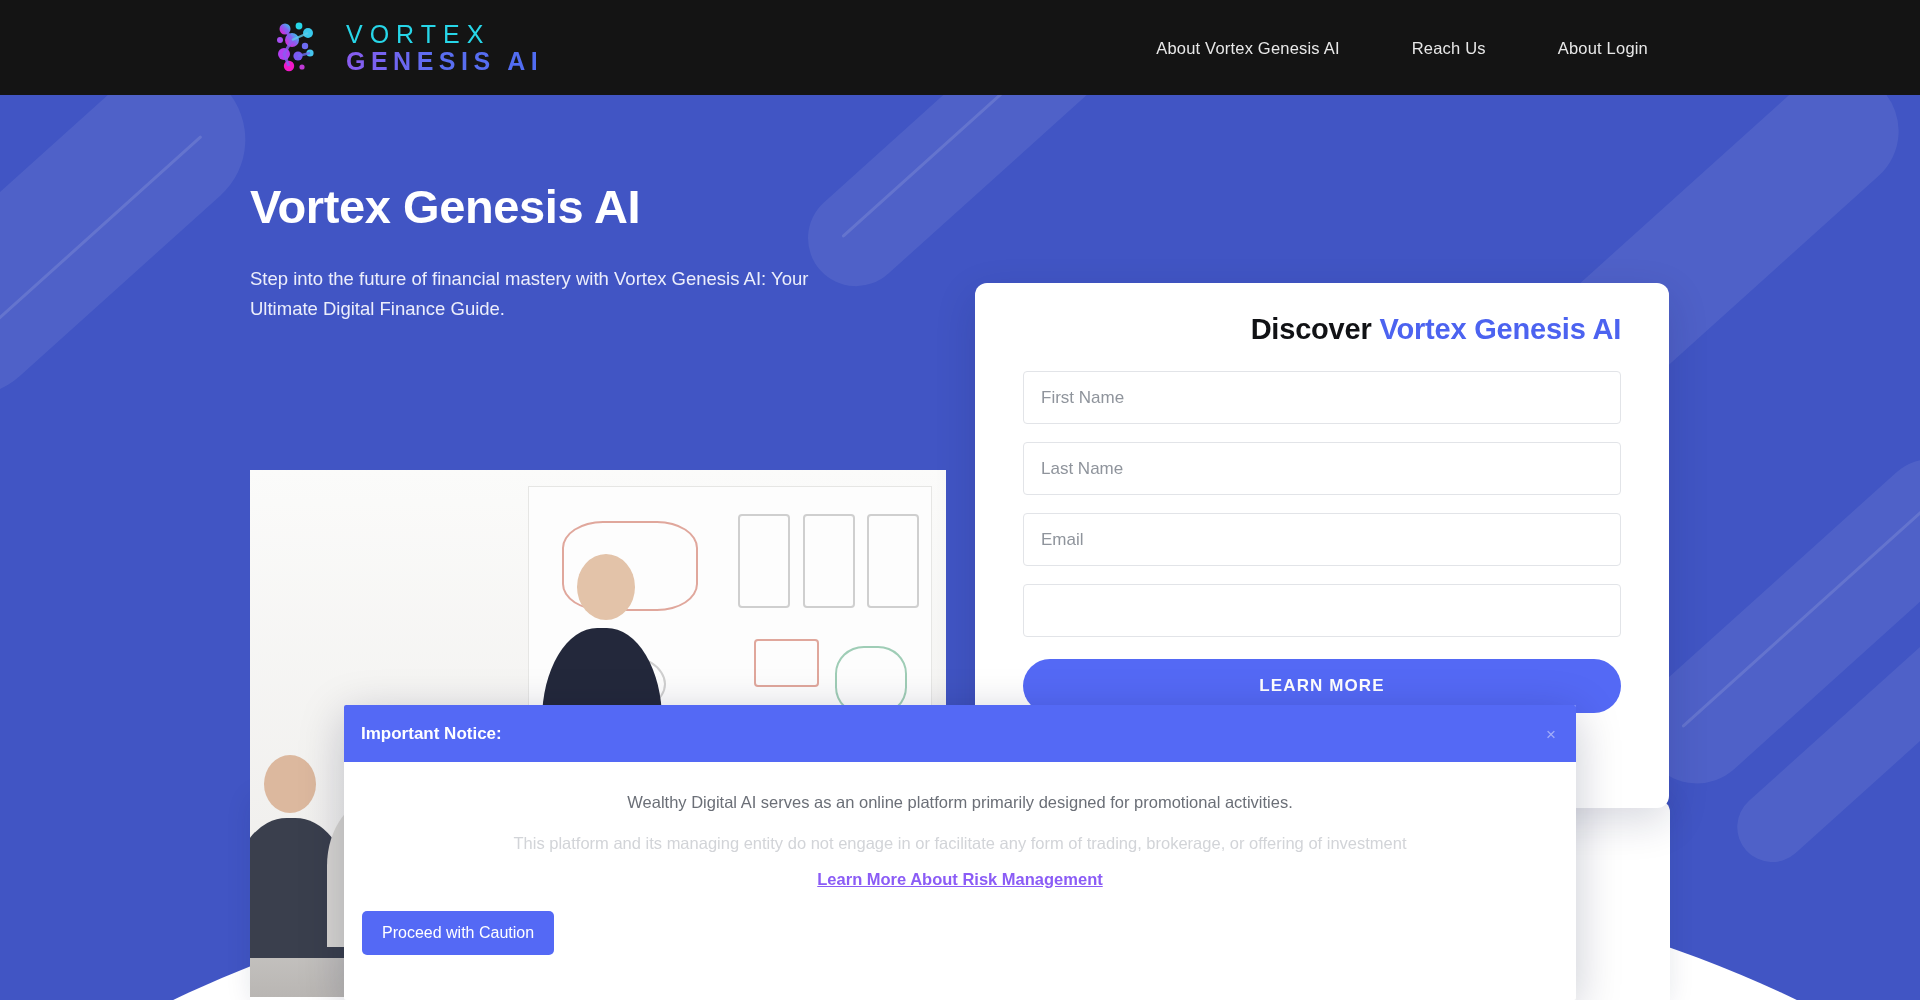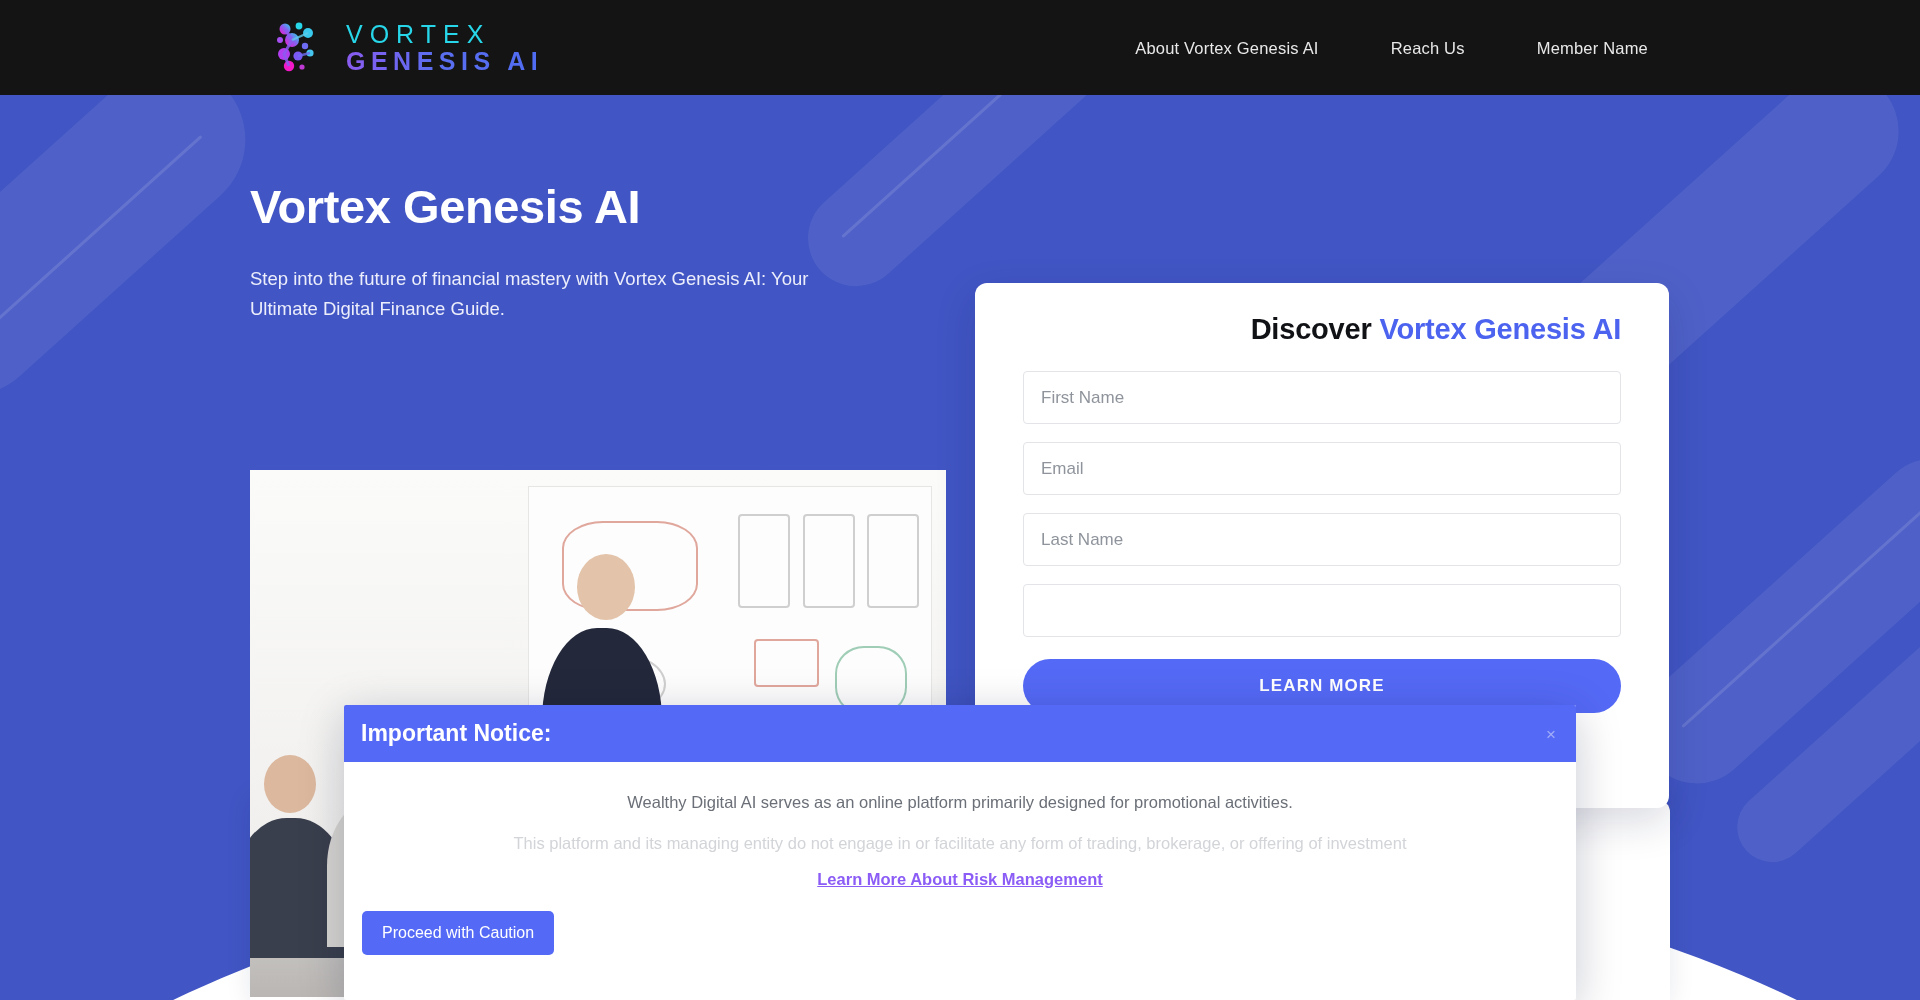--- a/index.html
+++ b/index.html
@@ -154,21 +154,21 @@
     border-radius: 2px;
     pointer-events: auto;
     overflow: hidden;
   }
   .modal-head {
     height: 57px; background: #5469f5;
     display: flex; align-items: center;
     padding: 0 20px 0 17px;
     position: relative;
   }
-  .modal-title { color: #ffffff; font-size: 23px; font-weight: 700; }
+  .modal-title { color: #ffffff; font-size: 17px; font-weight: 700; }
   .modal-close {
     position: absolute; right: 20px; top: 50%;
     transform: translateY(-50%);
     color: rgba(255,255,255,.45); font-size: 17px;
     background: none; border: none; cursor: pointer;
     font-family: "Liberation Sans", sans-serif; line-height: 1;
   }
   .modal-body { padding: 28px 18px 0 18px; text-align: center; }
   .modal-p1 { font-size: 16.5px; color: #6b6f77; line-height: 1.5; }
   .modal-p2 { font-size: 16.5px; color: #d2d4d8; line-height: 1.5; margin-top: 16px; }
@@ -219,21 +219,21 @@
       </div>
       <div class="brand-text">
         <span class="brand-line1">VORTEX</span>
         <span class="brand-line2">GENESIS AI</span>
       </div>
     </div>
 
     <nav class="nav">
       <span class="nav-item">About Vortex Genesis AI</span>
       <span class="nav-item">Reach Us</span>
-      <span class="nav-item">Member Name</span>
+      <span class="nav-item">About Login</span>
     </nav>
   </div>
 
   <div class="hero">
 
     <div class="streak" style="left:760px; top:-30px; width:470px; height:96px;"></div>
     <div class="streak thin" style="left:800px; top:30px; width:330px;"></div>
     <div class="streak" style="left:-140px; top:60px; width:420px; height:150px;"></div>
     <div class="streak thin" style="left:-60px; top:140px; width:300px;"></div>
     <div class="streak" style="left:1430px; top:110px; width:520px; height:120px;"></div>
@@ -275,22 +275,22 @@
         <div class="ph-person" style="left:78%; top:60%; width:130px; height:160px; background:#2b3040;"></div>
         <div class="ph-head" style="left:92%; top:48%; width:58px; height:64px; background:#e6c6a6;"></div>
         <div class="ph-laptop" style="left:44%; top:80%; width:130px; height:70px;"></div>
         <div class="ph-laptop" style="left:33%; top:76%; width:58px; height:54px; background:#1f2329;"></div>
       </div>
     </div>
 
     <div class="form-card">
       <div class="form-title"><span>Discover </span><span class="accent">Vortex Genesis AI</span></div>
       <input class="field" type="text" placeholder="First Name" style="">
+      <input class="field" type="text" placeholder="Last Name" style="">
       <input class="field" type="email" placeholder="Email" style="">
-      <input class="field" type="text" placeholder="Last Name" style="">
       <input class="field" type="text" placeholder="" style="">
       <button class="btn-learn">LEARN MORE</button>
       <div class="disclaimer">ail, and rposes.</div>
     </div>
 
     <div class="lower-card"></div>
   </div>
 
   <div class="modal-overlay">
     <div class="modal">

